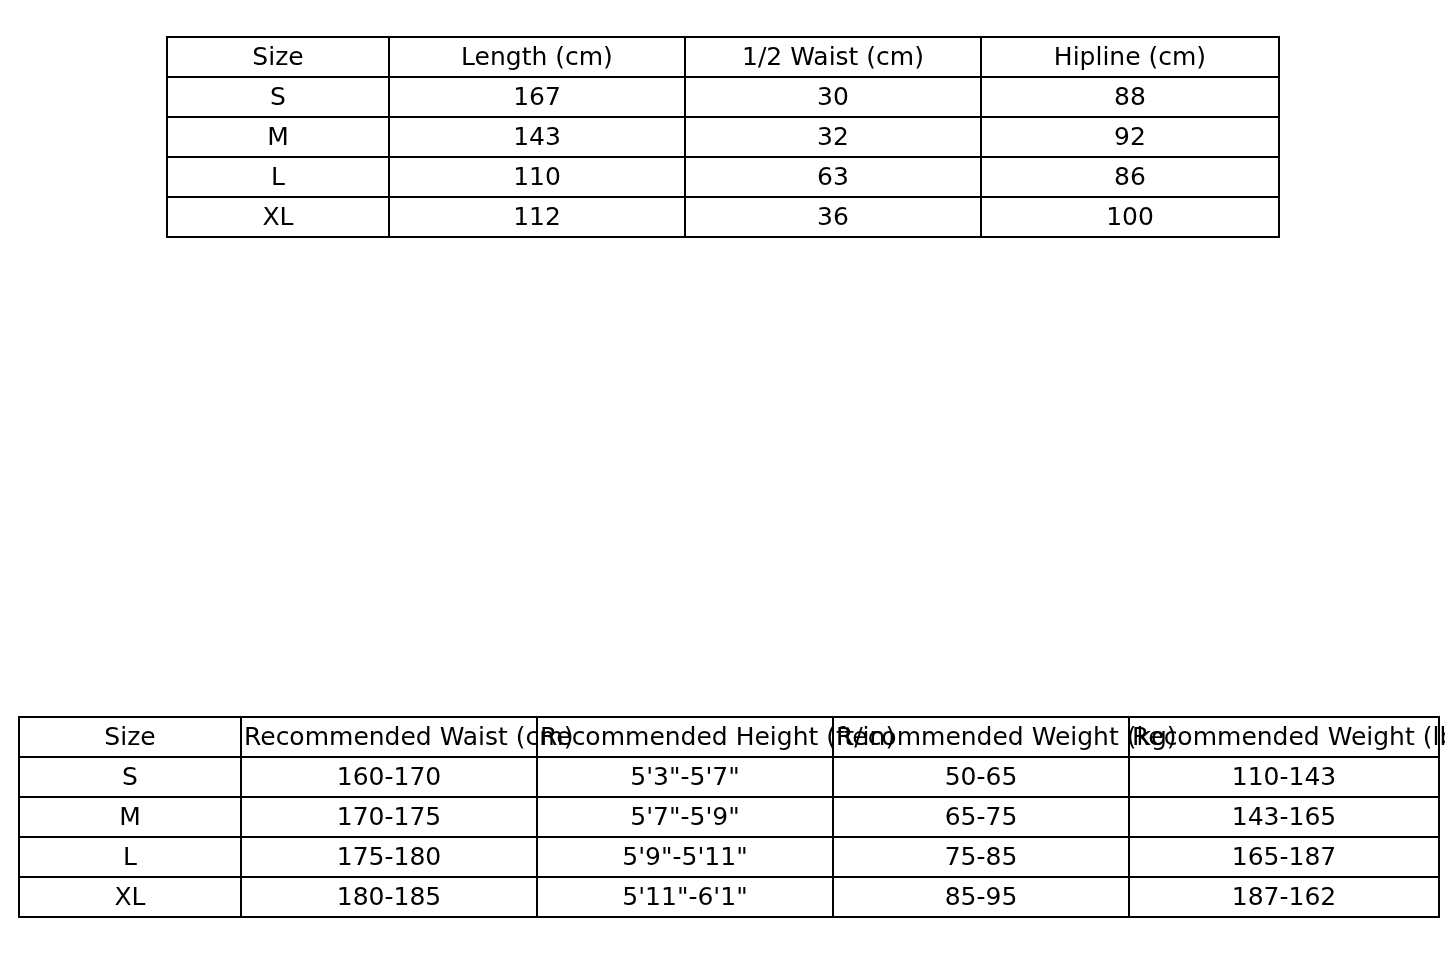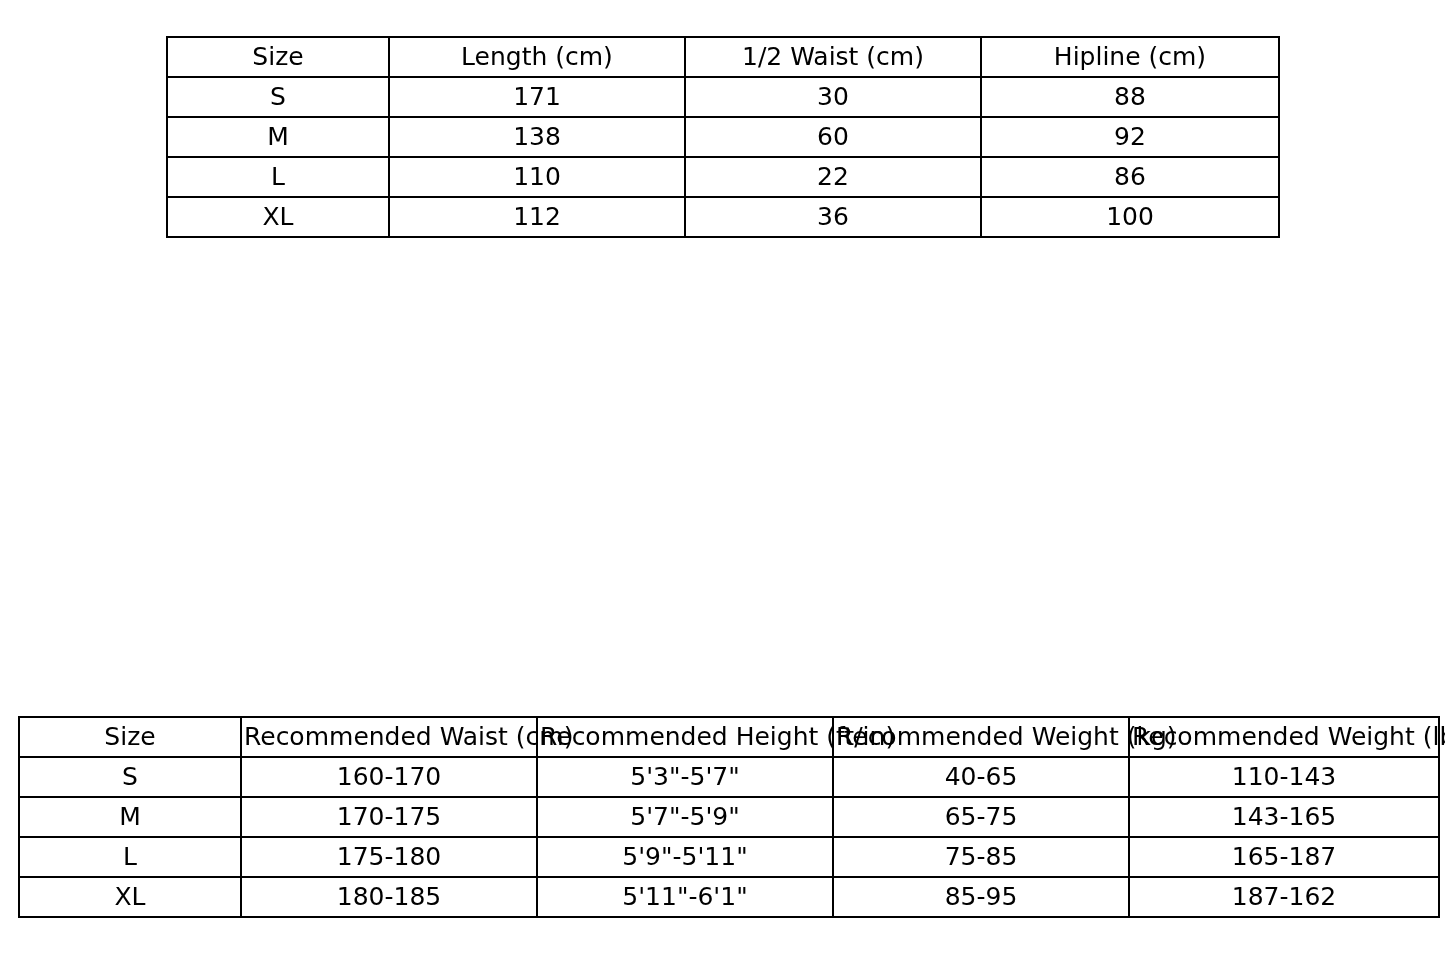--- a/index.html
+++ b/index.html
@@ -87,34 +87,34 @@
   </colgroup>
   <tbody>
     <tr>
       <td>Size</td>
       <td>Length (cm)</td>
       <td>1/2 Waist (cm)</td>
       <td>Hipline (cm)</td>
     </tr>
     <tr>
       <td>S</td>
-      <td>171</td>
+      <td>167</td>
       <td>30</td>
       <td>88</td>
     </tr>
     <tr>
       <td>M</td>
-      <td>138</td>
-      <td>60</td>
+      <td>143</td>
+      <td>32</td>
       <td>92</td>
     </tr>
     <tr>
       <td>L</td>
       <td>110</td>
-      <td>22</td>
+      <td>63</td>
       <td>86</td>
     </tr>
     <tr>
       <td>XL</td>
       <td>112</td>
       <td>36</td>
       <td>100</td>
     </tr>
   </tbody>
 </table>
@@ -132,21 +132,21 @@
       <td><span>Size</span></td>
       <td><span>Recommended Waist (cm)</span></td>
       <td><span>Recommended Height (ft/in)</span></td>
       <td><span>Recommended Weight (kg)</span></td>
       <td><span>Recommended Weight (lbs)</span></td>
     </tr>
     <tr>
       <td>S</td>
       <td>160-170</td>
       <td>5'3"-5'7"</td>
-      <td>40-65</td>
+      <td>50-65</td>
       <td>110-143</td>
     </tr>
     <tr>
       <td>M</td>
       <td>170-175</td>
       <td>5'7"-5'9"</td>
       <td>65-75</td>
       <td>143-165</td>
     </tr>
     <tr>

